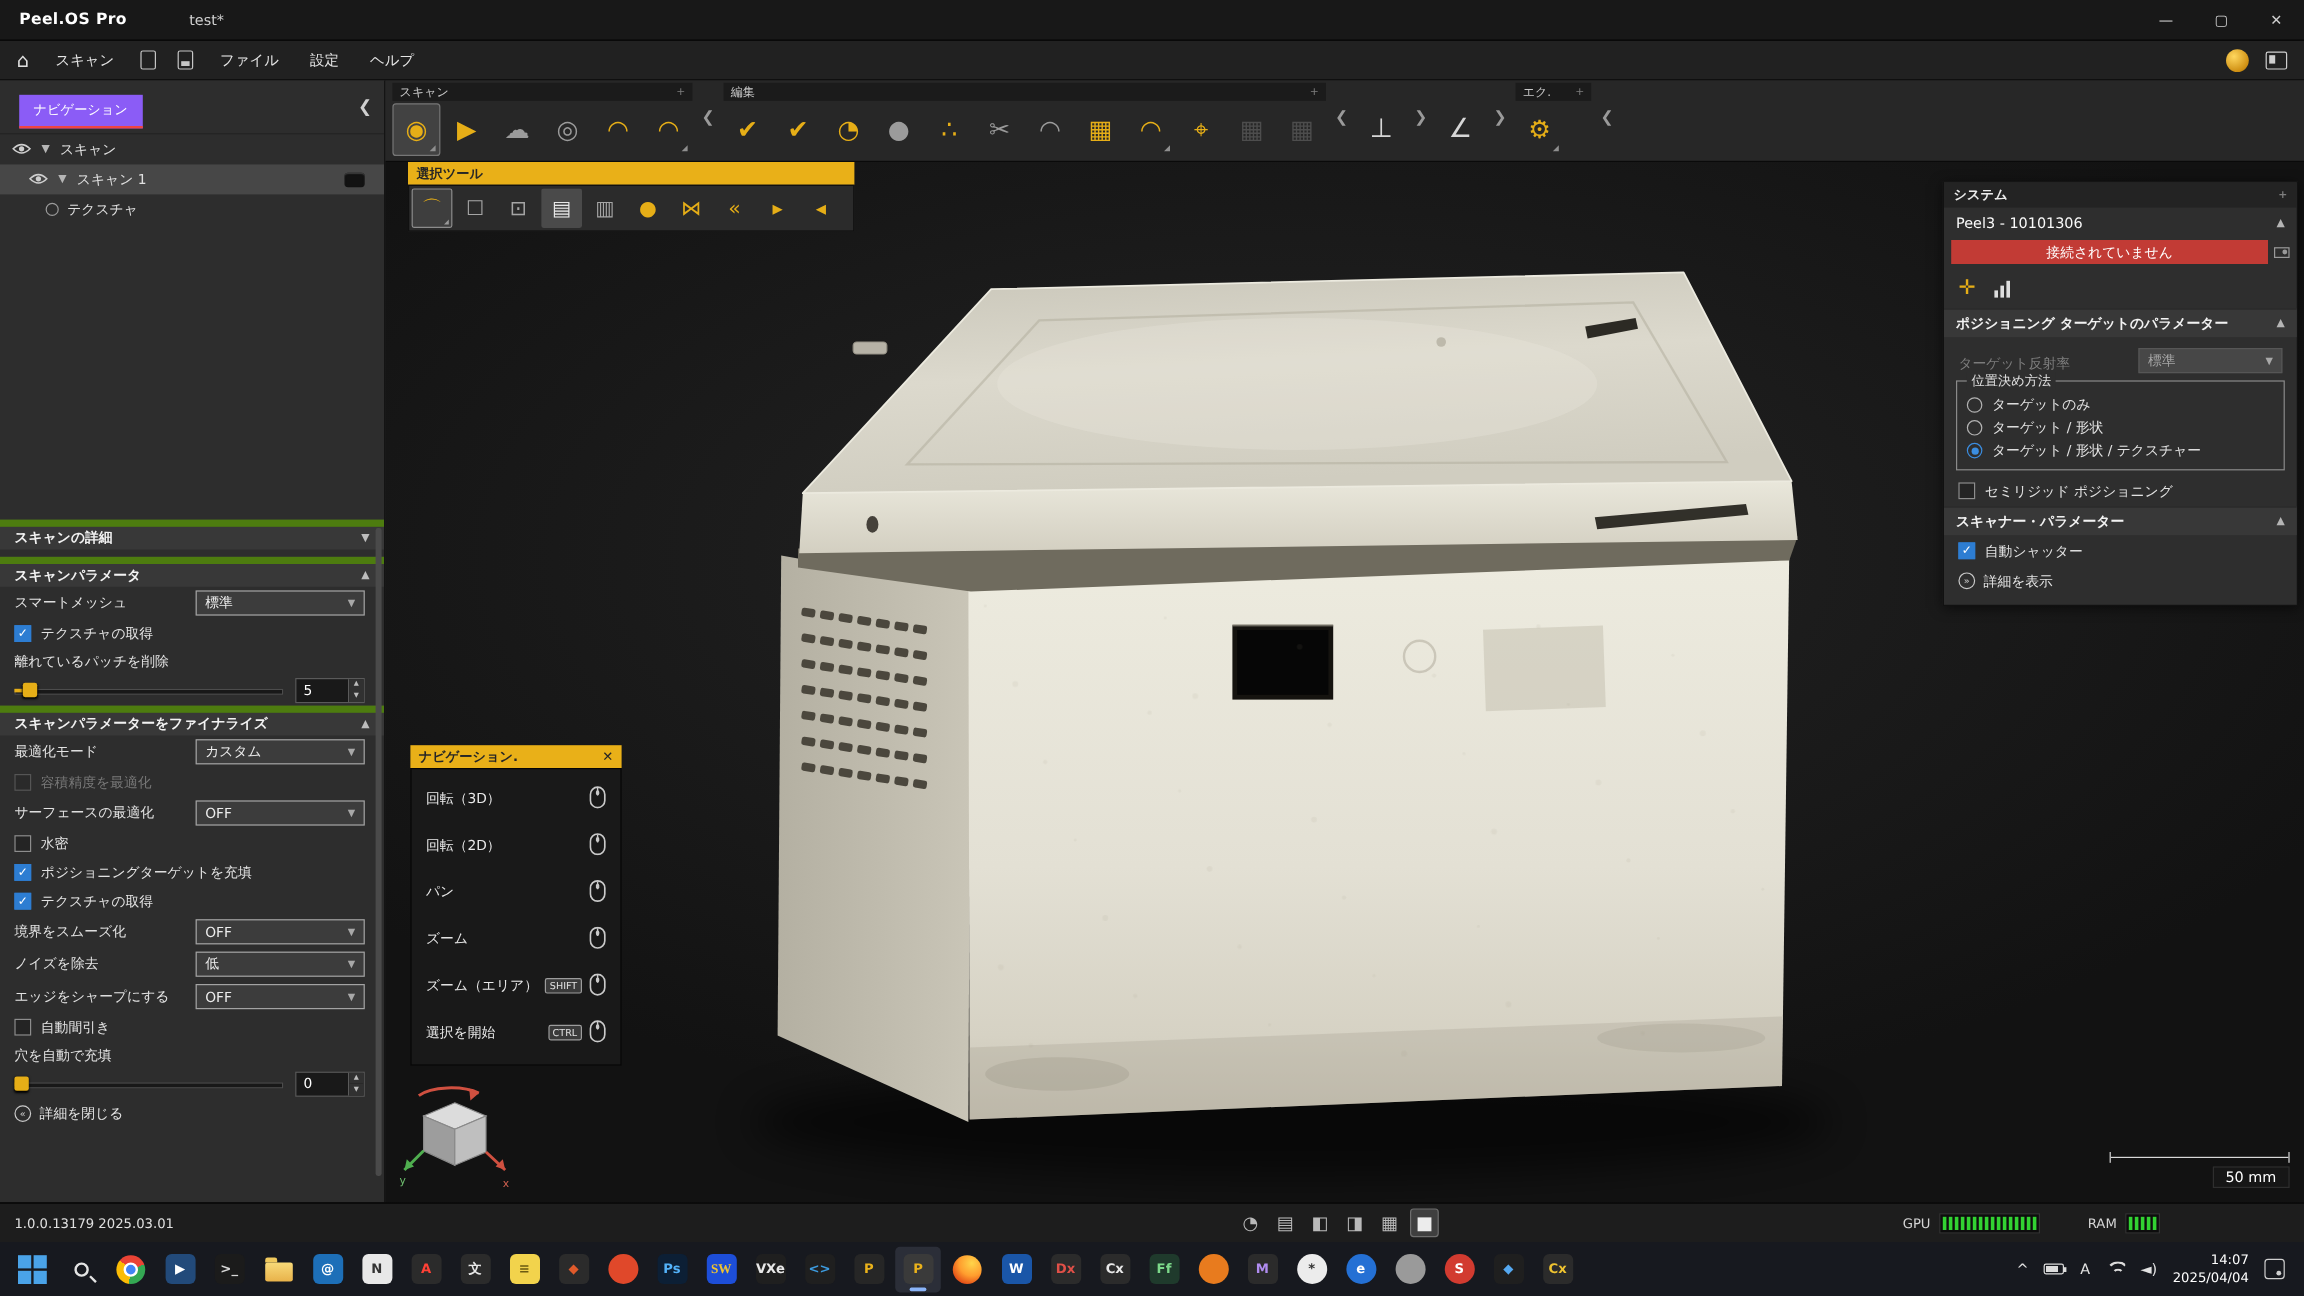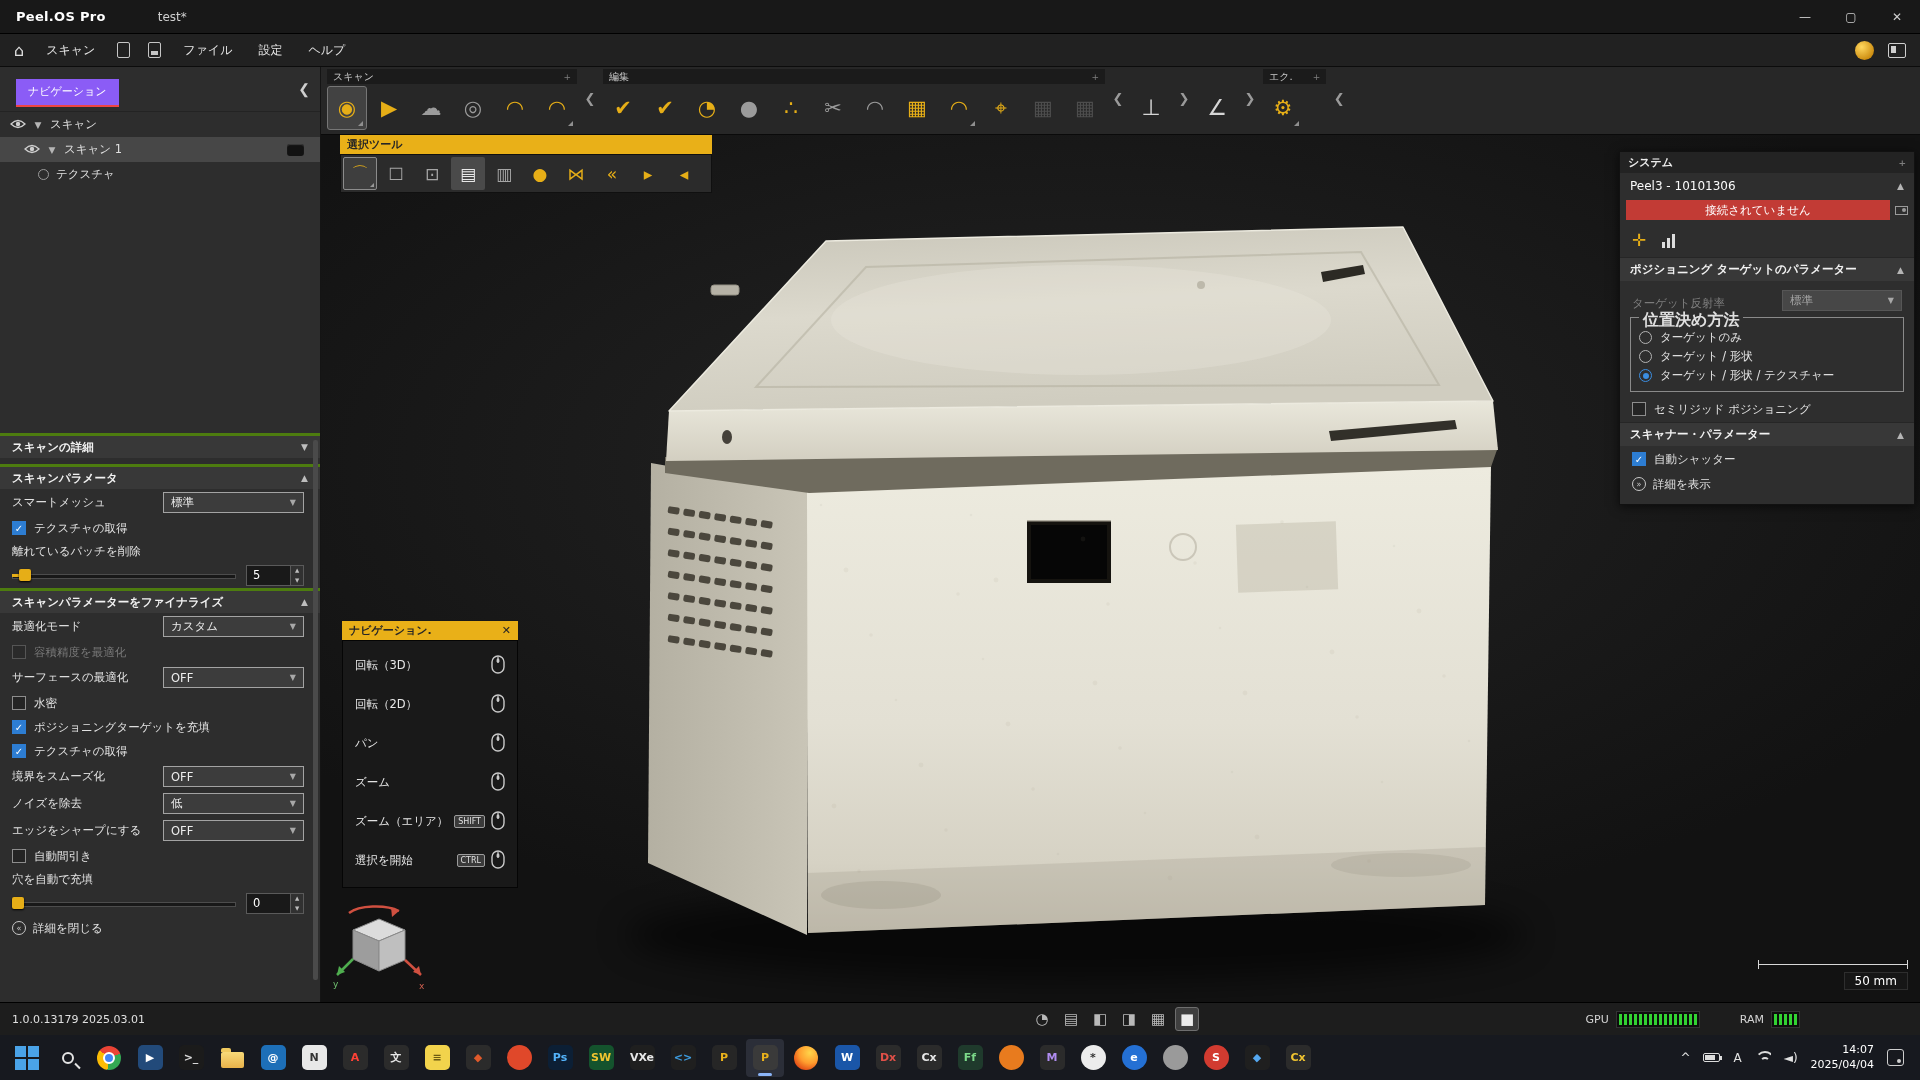--- a/index.html
+++ b/index.html
@@ -57,21 +57,21 @@
   .panel-collapse{position:absolute;right:10px;top:14px;color:#cfcfcf;font-size:14px}
   .tree{flex:0 0 auto}
   .tree-row{height:25px;display:flex;align-items:center;gap:7px;padding-left:10px;color:#e0e0e0;font-size:11.5px}
   .tree-row.selected{background:#474747}
   .tree-chev{color:#b5b5b5;font-size:9px;width:10px;text-align:center}
   .tree-badge{width:17px;height:12px;background:#121212;border-radius:3px;margin-left:auto;margin-right:16px;
     box-shadow:inset 0 1px 1px #3c3c3c}
   .tree-circle{width:11px;height:11px;border:1.5px solid #9a9a9a;border-radius:50%}
   .lp-spacer{flex:0 0 246px}
   .sec{height:25px;background:#383838;display:flex;align-items:center;justify-content:space-between;
-    padding:0 12px;font-size:11.5px;font-weight:bold;color:#f2f2f2;border-top:3px solid #4d7c0f;flex:0 0 auto}
+    padding:0 12px;font-size:11.5px;font-weight:bold;color:#f2f2f2;border-top:6px solid #4d7c0f;flex:0 0 auto}
   .sec .chev{color:#bdbdbd;font-size:9px;font-weight:normal}
   .gap6{height:6px;flex:0 0 auto}
   .prow,.crow,.srow,.lrow,.drow{display:flex;align-items:center;padding:0 16px 0 12px;flex:0 0 auto}
   .prow{height:27px}.crow{height:24px;gap:8px}.srow{height:26px;gap:10px}.lrow{height:22px}.drow{height:24px;gap:7px}
   .flabel{flex:1;font-size:11.5px;color:#e3e3e3}
   .flabel.dim{color:#7e7e7e}
   .num{width:141px;height:21px;background:#191919;border:1px solid #5a5a5a;color:#fff;
     display:flex;align-items:center;padding-left:6px;position:relative;font-size:11.5px}
   .num.small{width:58px}
   .spin{position:absolute;right:0;top:0;bottom:0;width:13px;border-left:1px solid #5a5a5a;
@@ -137,22 +137,22 @@
   .proj-ic::after{content:"";position:absolute;right:1px;top:1.5px;width:4px;height:4px;border-radius:50%;background:#9a9a9a}
   .sys-icons{height:34px;display:flex;align-items:center;gap:16px;padding:0 12px}
   .crosshair{color:#e6ae17;font-size:17px}
   .bars-ic{display:flex;align-items:flex-end;gap:2px;height:15px}
   .bars-ic span{width:3px;background:#dedede}
   .bars-ic span:nth-child(1){height:6px}.bars-ic span:nth-child(2){height:10px}.bars-ic span:nth-child(3){height:14px}
   .sys-sec{height:24px;background:#383838;display:flex;align-items:center;justify-content:space-between;
     padding:0 10px;font-size:11.5px;font-weight:bold;color:#f2f2f2;border-top:1px solid #262626}
   .sys-row{height:30px;display:flex;align-items:flex-end;padding:0 12px;gap:8px}
   .groupbox{margin:6px 10px 4px;border:1px solid #8a8a8a;padding:10px 8px 6px;position:relative}
-  .groupbox .legend{position:absolute;top:-8px;left:8px;background:#2e2e2e;padding:0 4px;font-size:16px;
-    font-weight:bold;color:#e0e0e0}
+  .groupbox .legend{position:absolute;top:-8px;left:8px;background:#2e2e2e;padding:0 4px;font-size:11px;
+    font-weight:normal;color:#e0e0e0}
   .rrow{height:19px;display:flex;align-items:center;gap:8px;font-size:11.5px;color:#e3e3e3}
   .radio{width:13px;height:13px;border-radius:50%;border:1.5px solid #b3b3b3;position:relative;flex:0 0 auto}
   .radio.checked{border-color:#3b8de0}
   .radio.checked::after{content:"";position:absolute;inset:2.5px;border-radius:50%;background:#3b8de0}
 
   
   .scale-widget{position:absolute;right:12px;bottom:12px;display:flex;flex-direction:column;align-items:flex-end}
   .ruler{width:150px;height:9px;border-left:1px solid #d8d8d8;border-right:1px solid #d8d8d8;position:relative}
   .ruler::after{content:"";position:absolute;left:0;right:0;top:4px;height:1px;background:#d8d8d8}
   .scale-chip{margin-top:3px;background:#161616;border:1px solid #2e2e2e;color:#fff;font-size:12px;padding:1px 10px}
@@ -837,21 +837,21 @@
         <div class="tk-btn">
           <span class="tk-ic" style="background: rgb(43, 43, 43); color: rgb(224, 90, 43);">◆</span>
         </div>
         <div class="tk-btn">
           <span class="tk-ic circle" style="background: rgb(224, 72, 42); color: rgb(255, 255, 255);"></span>
         </div>
         <div class="tk-btn">
           <span class="tk-ic" style="background: rgb(12, 31, 53); color: rgb(83, 178, 249);">Ps</span>
         </div>
         <div class="tk-btn">
-          <span class="tk-ic" style="background: #14532d; color: rgb(240, 196, 48);">SW</span>
+          <span class="tk-ic" style="background: #1d4ed8; color: rgb(240, 196, 48); font-family: Liberation Serif, serif;">SW</span>
         </div>
         <div class="tk-btn">
           <span class="tk-ic" style="background: rgb(31, 31, 31); color: rgb(232, 232, 232);">VXe</span>
         </div>
         <div class="tk-btn">
           <span class="tk-ic" style="background: rgb(31, 31, 31); color: rgb(61, 155, 222);">&lt;&gt;</span>
         </div>
         <div class="tk-btn">
           <span class="tk-ic" style="background: rgb(38, 38, 38); color: rgb(234, 178, 27);">P</span>
         </div>

